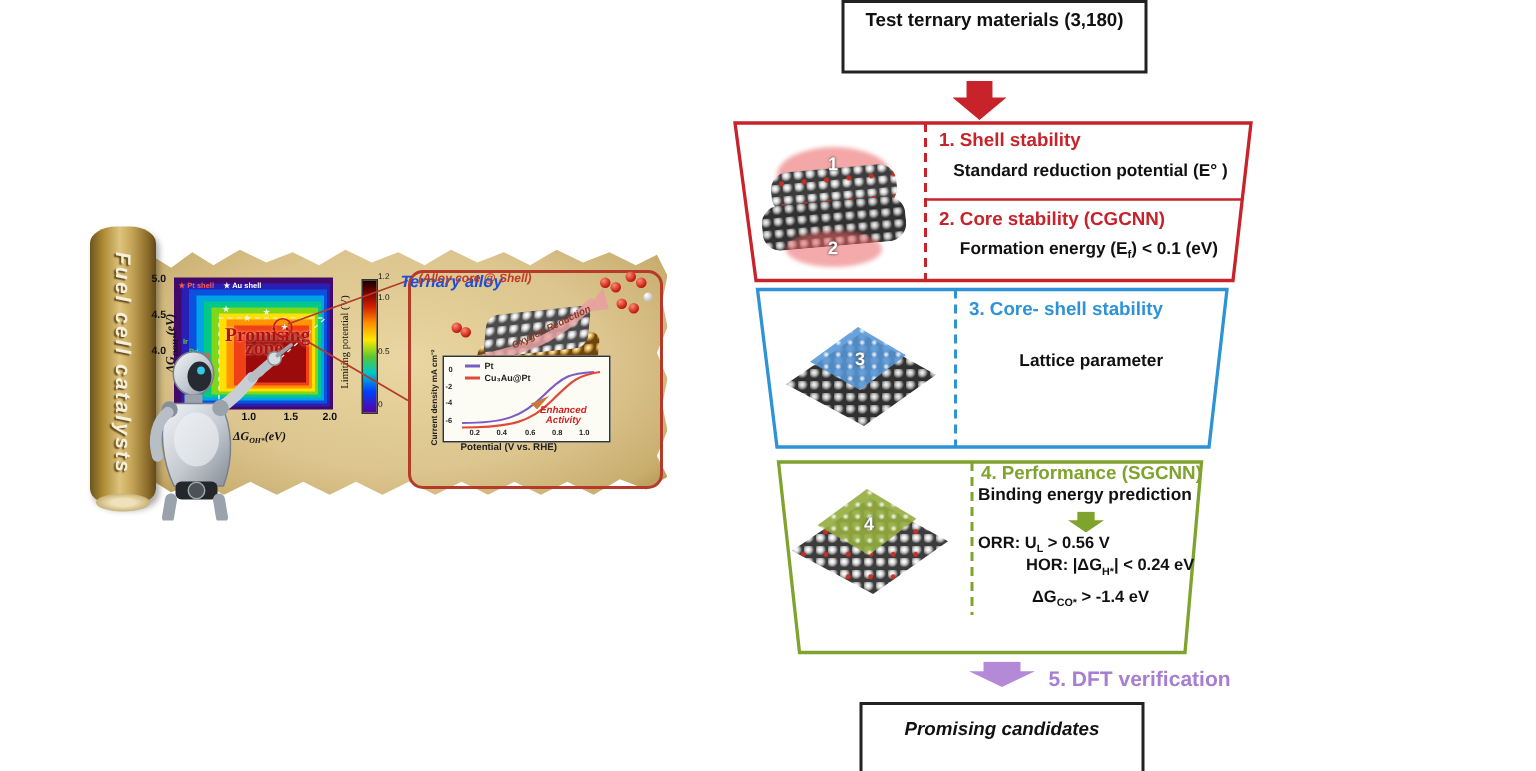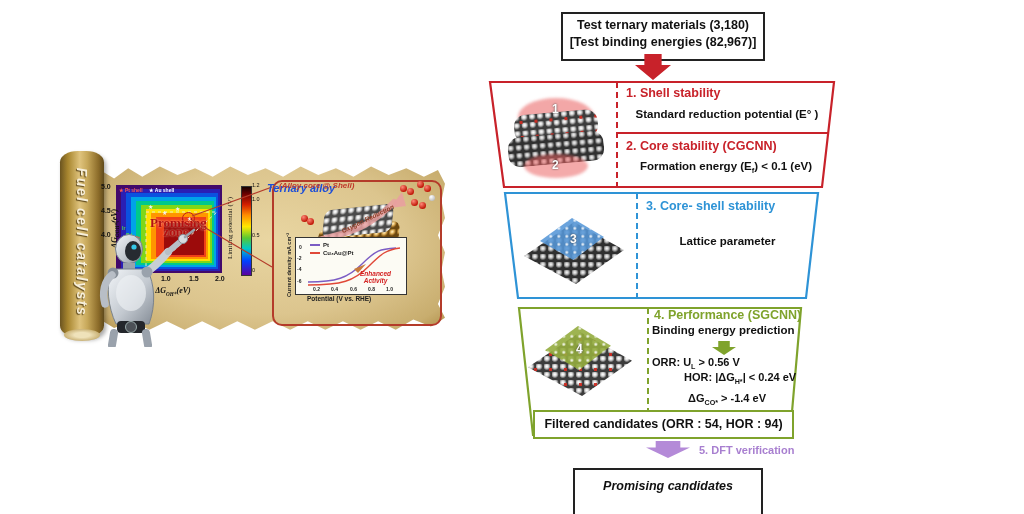--- a/index.html
+++ b/index.html
@@ -63,21 +63,21 @@
     font-weight:bold;color:#222;text-align:center;}
   
   .fc-box{border:2px solid #222;background:#fff;text-align:center;}
   .fc-box .ln{font-size:12.5px;font-weight:bold;color:#111;line-height:17px;}
   .blk-arrow{clip-path:polygon(26% 0,74% 0,74% 42%,100% 42%,50% 100%,0 42%,26% 42%);}
   .sec-title{font-size:12.5px;font-weight:bold;}
   .sec-text{font-size:11.5px;font-weight:bold;color:#111;}
   .crit{font-size:11px;font-weight:bold;color:#111;}
   #filtered-box{left:533px;top:410px;width:257px;height:25px;background:#fff;border:2px solid #7fa32c;
     text-align:center;font-size:12.5px;font-weight:bold;line-height:25px;color:#111;}
-  #dft-label{left:699px;top:444px;font-size:11px;font-weight:bold;color:#a87fd0;}
+  #dft-label{left:699px;top:444px;font-size:14px;font-weight:bold;color:#a87fd0;}
   
   .pnum{position:absolute;color:#fff;font-weight:bold;font-size:12px;text-shadow:0 0 2px #333;}
   .slab{position:absolute;}
   .diamond{clip-path:polygon(50% 0,100% 45%,52% 100%,0 55%);}
   .redhalo{position:absolute;border-radius:50%;background:rgba(232,80,80,.5);filter:blur(1.5px);}
   .dots-dark{background-image:radial-gradient(circle at 35% 30%,#ececec 0.5px,#bdbdbd 1.8px,#6f6f6f 3px,#303030 3.9px);background-size:8px 8px;}
   .dots-mix{background-image:radial-gradient(circle,rgba(205,45,35,.95) 1.5px,rgba(0,0,0,0) 1.7px),radial-gradient(circle at 35% 30%,#fbfbfb 0.5px,#d3d3d3 1.8px,#858585 3px,#3c3c3c 3.9px);background-size:15px 15px,8px 8px;}
   .face-tex{background-image:radial-gradient(circle at 35% 30%,rgba(255,255,255,.8) 0.5px,rgba(255,255,255,0) 2.2px);background-size:8px 8px;}
 </style>
 </head>
@@ -220,23 +220,22 @@
       <ellipse cx="34" cy="66" rx="15" ry="18" fill="#eef1f4" opacity="0.65"></ellipse>
       <circle cx="16" cy="46" r="5.5" fill="#878f98"></circle>
       <circle cx="50" cy="45" r="5.5" fill="#9aa2ac"></circle>
       <path d="M15,48 C7,54 5,66 8,77" stroke="#b8bec6" stroke-width="7.5" fill="none" stroke-linecap="round"></path>
       <rect x="20" y="94" width="28" height="12" rx="4" fill="#23262b"></rect>
       <circle cx="34" cy="100" r="5.5" fill="#4c5157" stroke="#9aa" stroke-width="1"></circle>
       <path d="M17,106 L15,118 M49,106 L51,118" stroke="#9aa2ac" stroke-width="8" stroke-linecap="round"></path>
     </svg>
   </div>
 
-  <div class="abs fc-box" style="left:561px;top:12px;width:200px;height:42px;padding-top:3px;">
+  <div class="abs fc-box" style="left:561px;top:0;width:200px;height:42px;padding-top:3px;">
     <div class="ln">Test ternary materials (3,180)</div>
-    <div class="ln">[Test binding energies (82,967)]</div>
   </div>
 
   <div class="abs blk-arrow" style="left:635px;top:54px;width:36px;height:26px;background:#c8222a;"></div>
 
   <svg class="abs" style="left:480px;top:78px;pointer-events:none;" width="380" height="362">
     <polygon points="10,4 354,4 342,109 24,109" fill="none" stroke="#c8222a" stroke-width="2.2"></polygon>
     <line x1="137" y1="4" x2="137" y2="109" stroke="#c8222a" stroke-width="2" stroke-dasharray="6,4"></line>
     <line x1="137" y1="55" x2="348" y2="55" stroke="#c8222a" stroke-width="1.8"></line>
     <polygon points="25,115 338,115 326,220 38,220" fill="none" stroke="#2e93d6" stroke-width="2.2"></polygon>
     <line x1="157" y1="115" x2="157" y2="220" stroke="#2e93d6" stroke-width="2" stroke-dasharray="6,4"></line>
@@ -281,21 +280,20 @@
   <div class="abs crit" style="left:652px;top:356px;">
     <span>ORR: U</span><sub>L</sub><span> &gt; 0.56 V</span>
   </div>
   <div class="abs crit" style="left:652px;top:371px;margin-left:32px;">
     <span>HOR: |ΔG</span><sub>H*</sub><span>| &lt; 0.24 eV</span>
   </div>
   <div class="abs crit" style="left:688px;top:392px;">
     <span>ΔG</span><sub>CO*</sub><span> &gt; -1.4 eV</span>
   </div>
 
-  <div id="filtered-box" class="abs">Filtered candidates (ORR : 54, HOR : 94)</div>
 
   <div class="abs blk-arrow" style="left:646px;top:441px;width:44px;height:17px;background:#b48ad8;clip-path:polygon(22% 0,78% 0,78% 38%,100% 38%,50% 100%,0 38%,22% 38%);"></div>
   <div id="dft-label" class="abs">5. DFT verification</div>
 
   <div class="abs fc-box" style="left:573px;top:468px;width:186px;height:38px;padding-top:8px;font-style:italic;">
     <div class="ln">Promising candidates</div>
   </div>
 
 </div>
 

